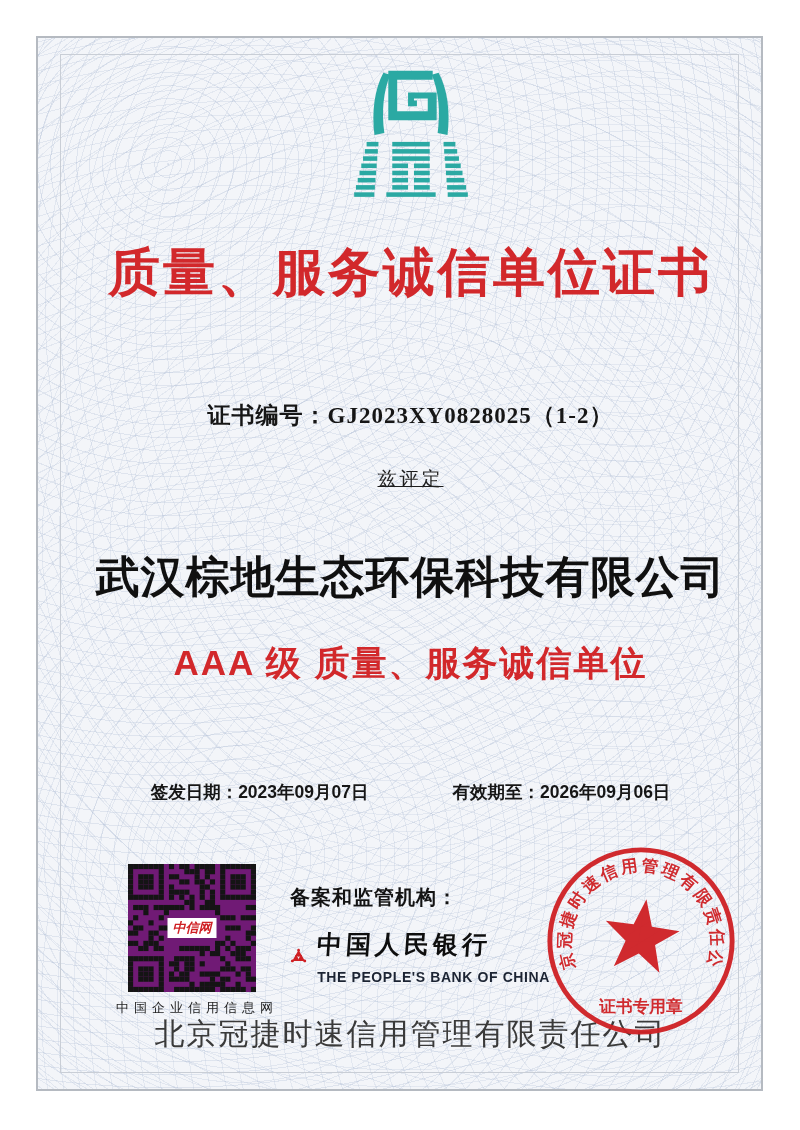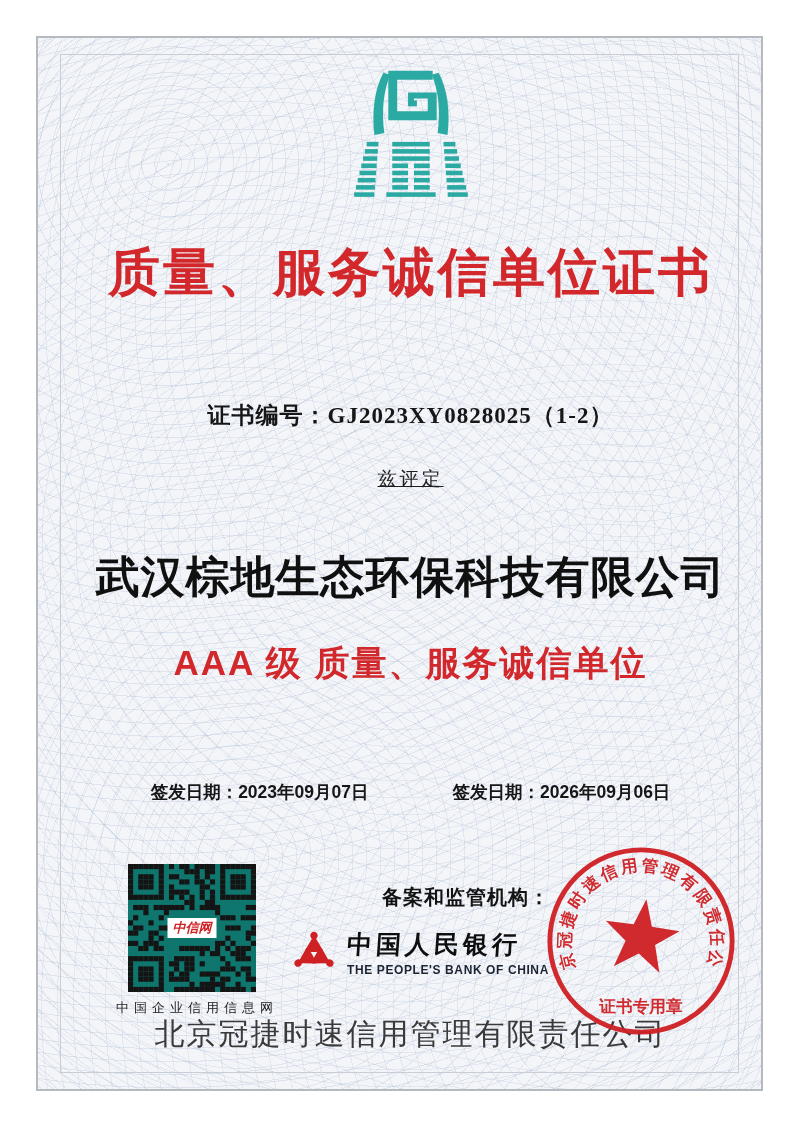--- a/index.html
+++ b/index.html
@@ -21,33 +21,33 @@
   .subtitle{top:312px;font-size:20px;font-weight:bold;color:#141414;letter-spacing:.5px;}
   .certno{top:400px;font-size:23px;font-weight:bold;color:#161616;
         font-family:"Liberation Serif","DejaVu Serif",serif;letter-spacing:1px;}
   .hereby{top:466px;font-size:19px;color:#1d1d1d;font-family:"Liberation Serif","DejaVu Serif",serif;letter-spacing:3px;text-decoration:underline;}
   .company{top:520px;font-size:44px;font-weight:600;color:#101010;
         font-family:"Liberation Serif","DejaVu Serif",serif;letter-spacing:1px;margin-top:28px;}
   .award{top:640px;font-size:35px;font-weight:bold;color:var(--accent-red);letter-spacing:2px;}
   .dates{top:780px;display:flex;justify-content:center;gap:84px;font-size:17.5px;font-weight:bold;color:#161616;}
   .urls{top:786px;font-size:17px;font-weight:bold;color:#161616;line-height:27px;}
   .qr-block{position:absolute;left:116px;top:864px;width:152px;text-align:center;}
-  .qr-box{position:relative;width:128px;height:128px;margin:0 auto;background:#0f766e;}
+  .qr-box{position:relative;width:128px;height:128px;margin:0 auto;background:#701a75;}
   .qr-center-label{position:absolute;left:50%;top:50%;transform:translate(-50%,-50%);
         background:#ffffff;padding:1px 5px;color:var(--seal-red);font-size:13px;font-weight:bold;
         font-family:"Liberation Serif","DejaVu Serif",serif;font-style:italic;white-space:nowrap;}
   .qr-caption{margin-top:7px;font-size:13px;letter-spacing:5px;color:#1d1d1d;
         font-family:"Liberation Serif","DejaVu Serif",serif;white-space:nowrap;text-align:center;}
-  .regulator{position:absolute;left:290px;top:884px;width:260px;text-align:right;
+  .regulator{position:absolute;left:290px;top:884px;width:260px;text-align:left;
         font-size:20px;font-weight:bold;color:#131313;font-family:"Liberation Serif","DejaVu Serif",serif;letter-spacing:1px;}
   .bank-row{position:absolute;left:290px;top:928px;width:260px;display:flex;align-items:center;justify-content:center;gap:10px;}
   .bank-text{display:flex;flex-direction:column;align-items:flex-start;}
   .bank-cn{font-size:25px;font-weight:bold;color:#0e0e0e;letter-spacing:4px;
         font-family:"Liberation Serif","DejaVu Serif",serif;transform:skewX(-4deg);white-space:nowrap;}
-  .bank-en{font-size:12px;font-weight:bold;color:var(--bank-navy);letter-spacing:.6px;margin-top:2px;white-space:nowrap;}
+  .bank-en{font-size:14px;font-weight:bold;color:var(--bank-navy);letter-spacing:.6px;margin-top:8px;white-space:nowrap;}
   .seal{position:absolute;left:543px;top:843px;width:196px;height:196px;z-index:5;opacity:.95;}
   .footer-company{top:1014px;font-size:30px;font-weight:500;color:var(--footer-ink);letter-spacing:2px;z-index:4;}
 </style>
 </head>
 <body>
 
 <div class="page">
   <div class="outer-frame">
     <div class="inner-frame"></div>
   </div>
@@ -92,21 +92,21 @@
   </svg>
 
   <div class="abs title">质量、服务诚信单位证书</div>
   <div class="abs certno">证书编号：GJ2023XY0828025（1-2）</div>
   <div class="abs hereby">兹评定</div>
   <div class="abs company">武汉棕地生态环保科技有限公司</div>
   <div class="abs award">AAA 级 质量、服务诚信单位</div>
 
   <div class="abs dates">
     <span>签发日期：2023年09月07日</span>
-    <span>签发日期：2026年09月06日</span>
+    <span>有效期至：2026年09月06日</span>
   </div>
 
 
   <div class="qr-block">
     <div class="qr-box" id="qr-box">
         <svg width="128" height="128" viewBox="0 0 128 128" style="position:absolute;left:0;top:0">
           <g fill="#141414">
             <rect x="0.00" y="0.00" width="5.12" height="5.12"></rect>
             <rect x="5.12" y="0.00" width="5.12" height="5.12"></rect>
             <rect x="10.24" y="0.00" width="5.12" height="5.12"></rect>

